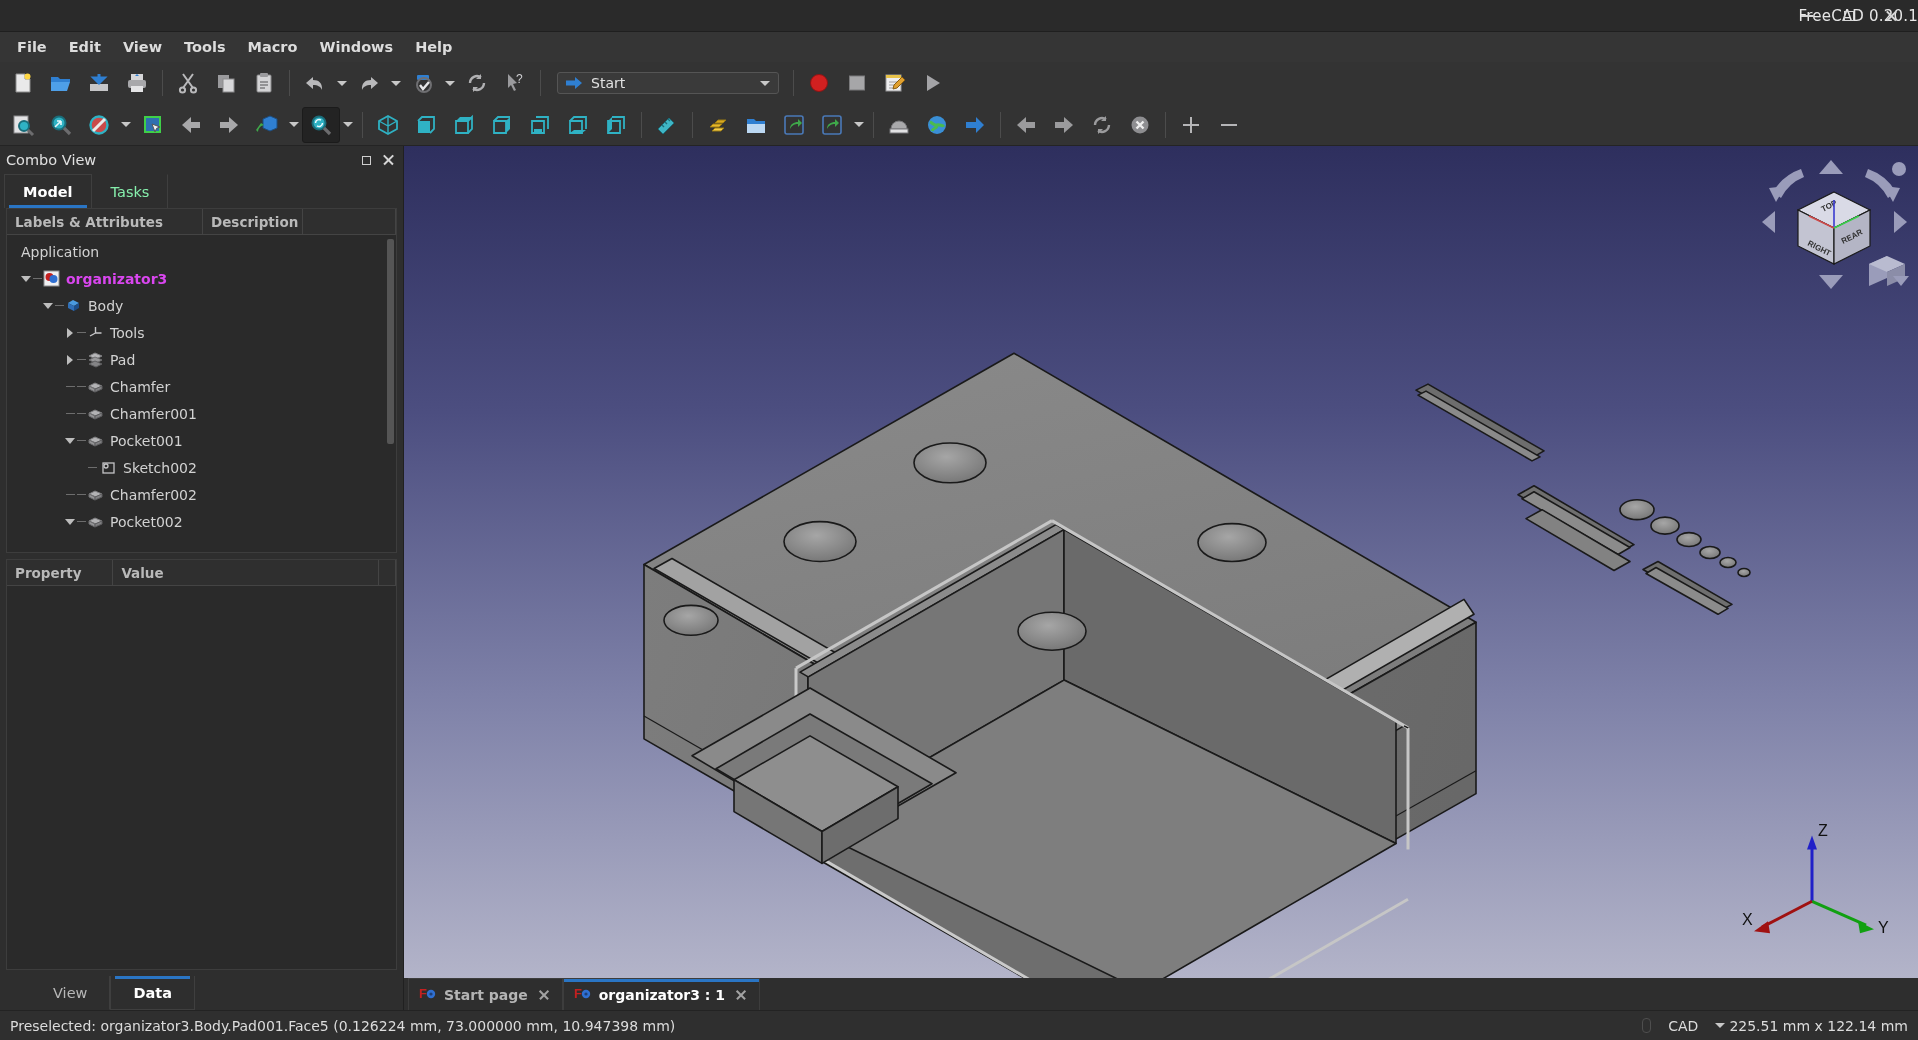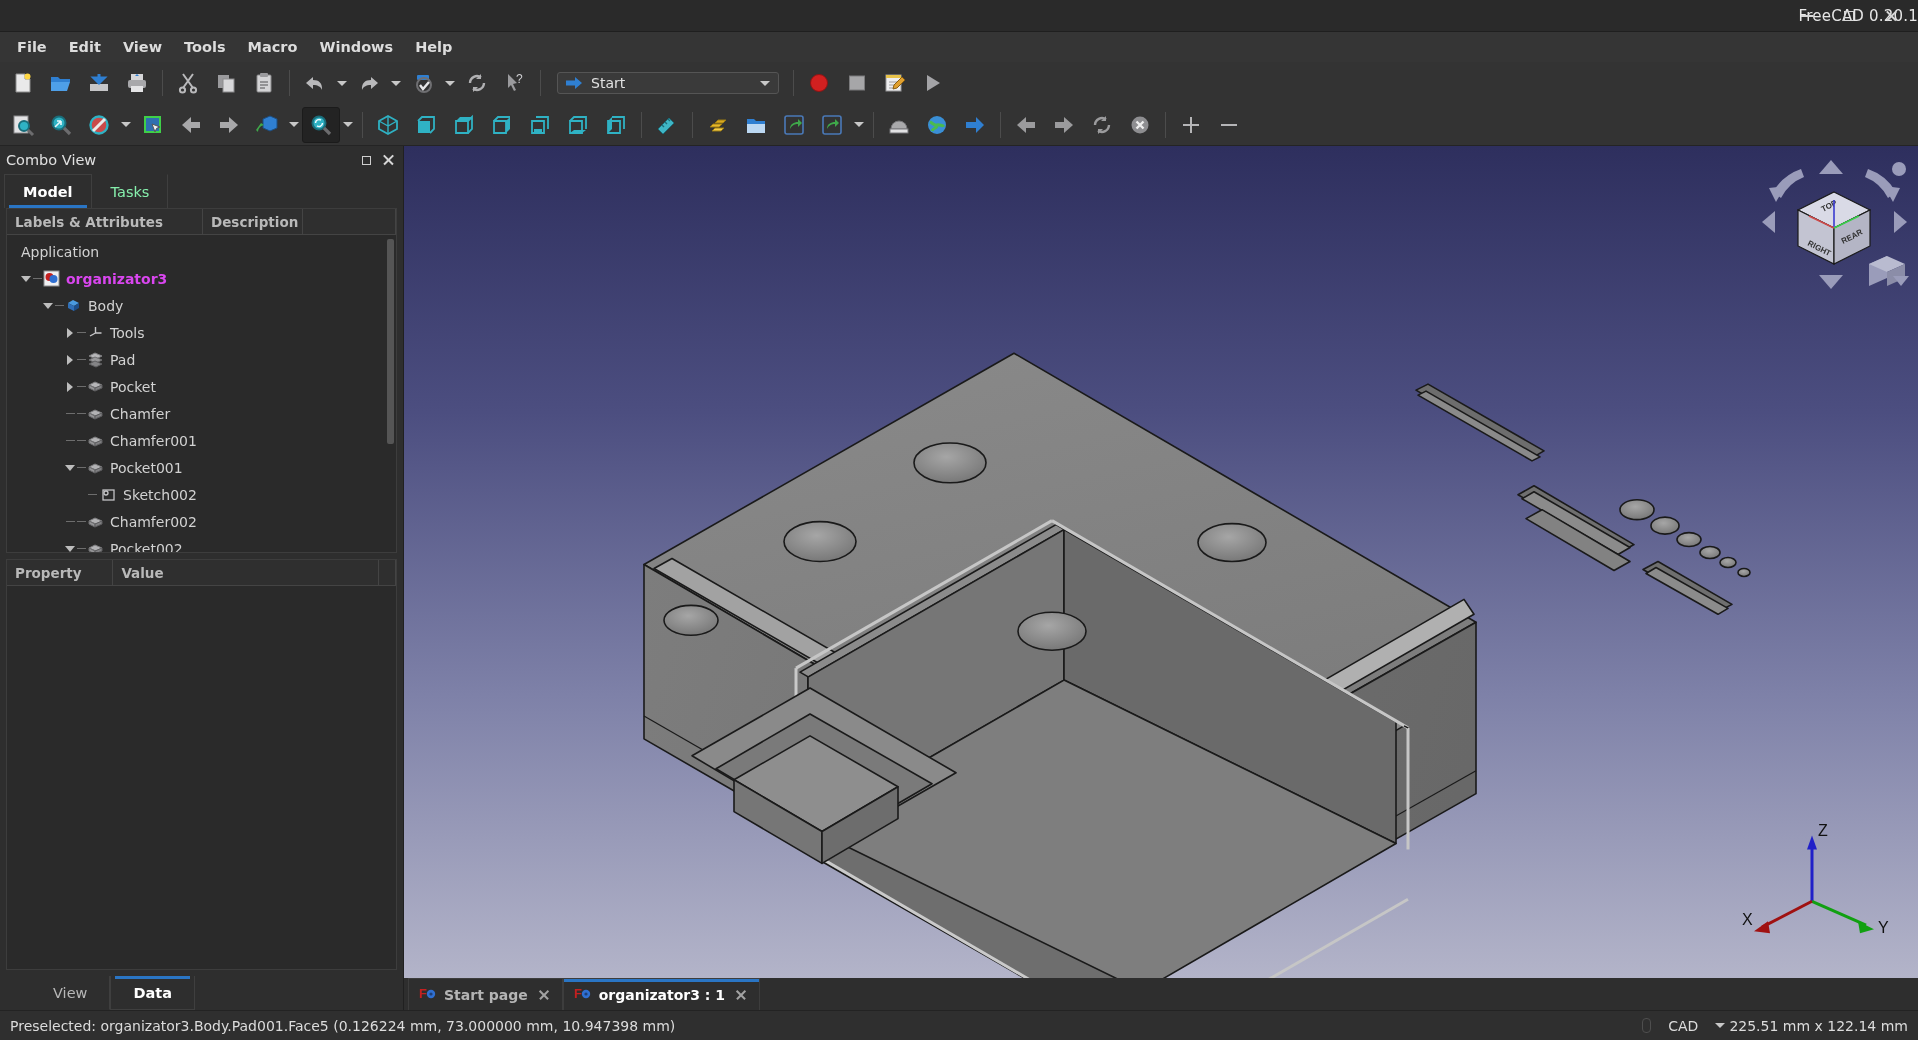--- a/index.html
+++ b/index.html
@@ -604,34 +604,20 @@
           <span class="ico">
             <svg width="17" height="17" viewBox="0 0 17 17">
                 <path d="M2 5l6-3 7 3-6 3z" fill="#b6b6b8" stroke="#808082"></path>
                 <path d="M2 9l6-3 7 3-6 3z" fill="#98989a" stroke="#6e6e70"></path>
                 <path d="M2 13l6-3 7 3-6 3z" fill="#848486" stroke="#5e5e60"></path>
               </svg>
           </span>
           <span class="lbl">Pad</span>
         </div>
 
-        <div class="trow" style="padding-left:56px">
-          <span class="twist">
-              <span class="tri-right"></span>
-            </span>
-          <span class="dash"></span>
-          <span class="ico">
-            <svg width="17" height="17" viewBox="0 0 17 17">
-                <path d="M2 7l6-3 7 3-6 3z" fill="#b6b6b8" stroke="#7c7c7e"></path>
-                <path d="M2 7v3l6 3v-3z" fill="#949496" stroke="#6c6c6e"></path>
-                <path d="M8 10v3l7-3V7z" fill="#7f7f81" stroke="#5c5c5e"></path>
-              </svg>
-          </span>
-          <span class="lbl">Pocket</span>
-        </div>
 
         <div class="trow" style="padding-left:56px">
           <span class="twist">
               <span class="dash"></span>
             </span>
           <span class="dash"></span>
           <span class="ico">
             <svg width="17" height="17" viewBox="0 0 17 17">
                 <path d="M2 8l6-3 7 3-6 3z" fill="#b2b2b4" stroke="#7c7c7e"></path>
                 <path d="M2 8v3l6 3v-3z" fill="#949496" stroke="#6c6c6e"></path>

